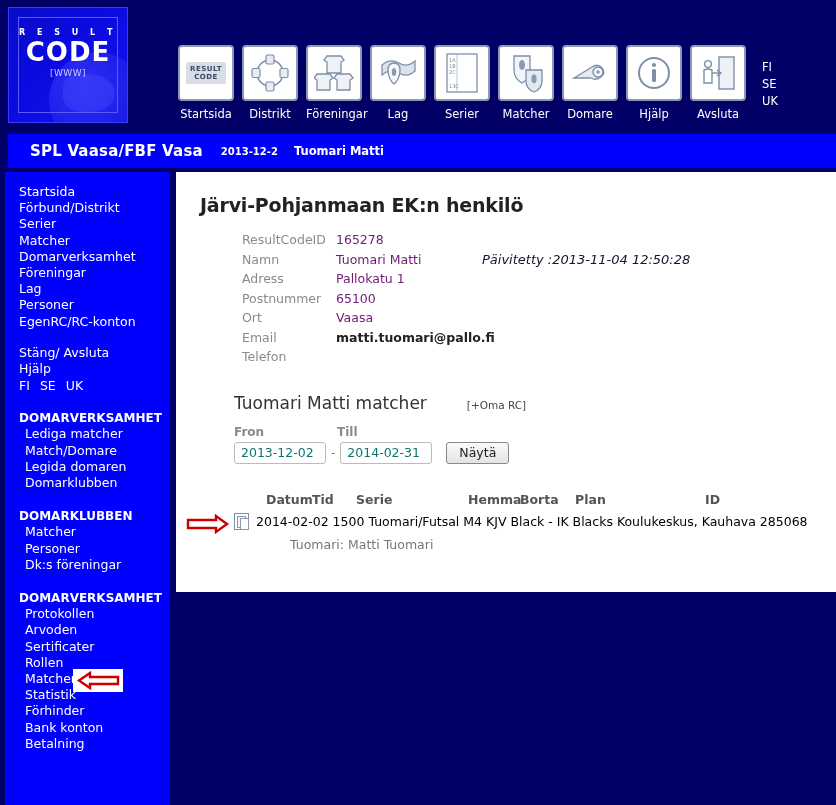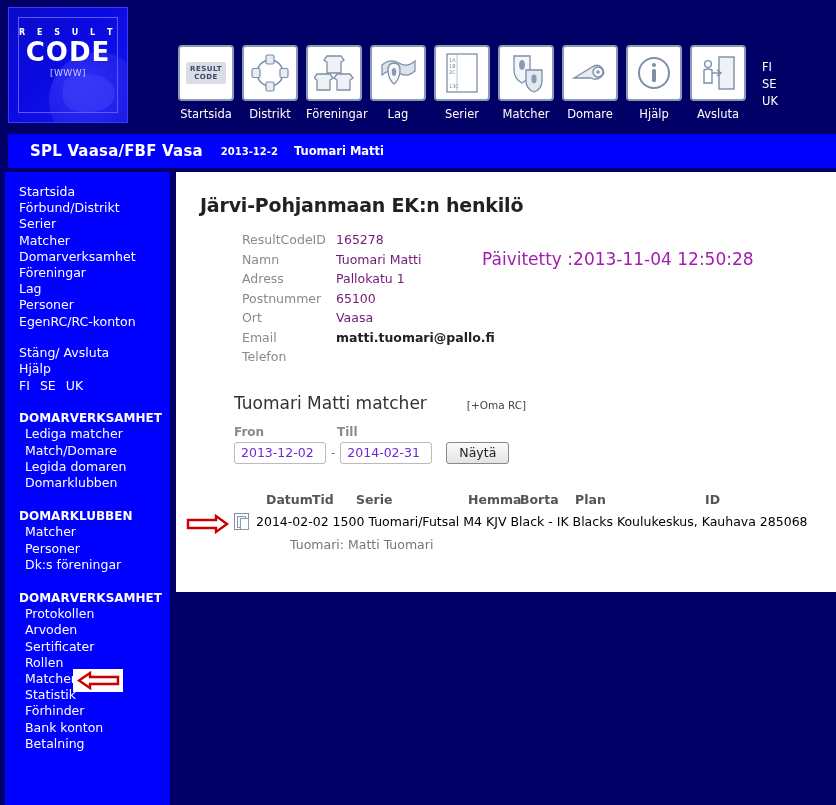--- a/index.html
+++ b/index.html
@@ -140,37 +140,37 @@
     margin: 0 0 14px 0; letter-spacing: -.2px;
   }
 
   
   .det-row { display: flex; line-height: 19.5px; gap: 16px; }
   .det-label {
     width: 120px; color: #8a8a8a; font-size: 12.5px; padding-left: 42px;
   }
   .det-value { color: #701a75; font-size: 12.5px; width: 130px; }
   .det-value.strong { color: #222222; font-weight: bold; width: auto; }
-  .det-extra { color: #a21caf; font-size: 17px; }
+  .det-extra { color: #0f172a; font-size: 13px; font-style: italic; }
 
   
   #matcher-section { margin-top: 26px; padding-left: 34px; }
   #matcher-head { display: flex; align-items: baseline; }
   #matcher-title { font-size: 17px; color: #333333; }
   #oma-rc { margin-left: 40px; font-size: 10.5px; color: #444444; cursor: pointer; }
 
   #date-labels { display: flex; margin-top: 12px; }
   #date-labels .lbl {
     font-size: 12px; font-weight: bold; color: #8a8a8a;
   }
   #lbl-from { width: 103px; }
   #date-row { display: flex; align-items: center; margin-top: 3px; }
   .date-input {
     width: 92px; height: 22px; border: 1px solid #bbbbbb; border-radius: 3px;
-    font-size: 12.5px; color: #6d28d9; padding: 0 6px;
+    font-size: 12.5px; color: #0f766e; padding: 0 6px;
     font-family: "DejaVu Sans", "Liberation Sans", sans-serif;
     background: #ffffff;
   }
   #dash { margin: 0 5px; color: #777777; font-size: 12px; }
   #show-button {
     margin-left: 14px; height: 22px; padding: 0 12px;
     border: 1px solid #888888; border-radius: 3px;
     background: linear-gradient(#fbfbfb, #e3e3e3);
     font-size: 12.5px; color: #222222; cursor: pointer;
     font-family: "DejaVu Sans", "Liberation Sans", sans-serif;

